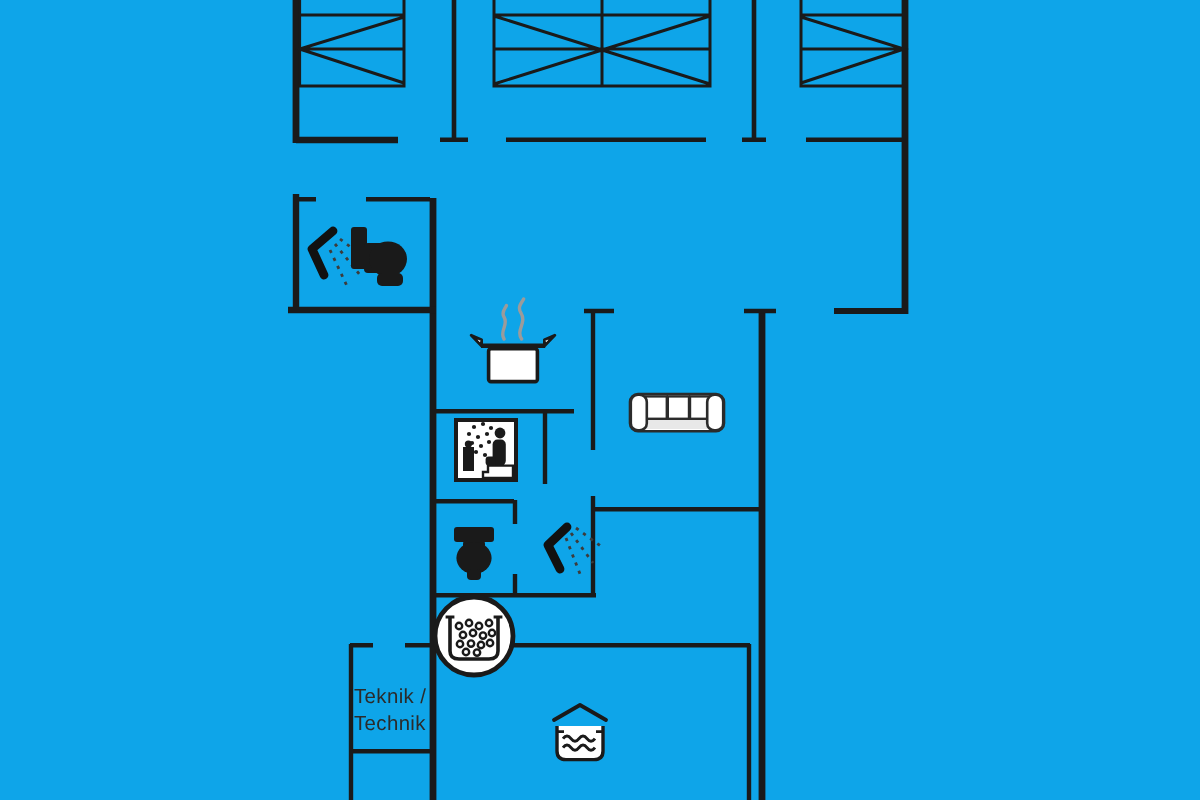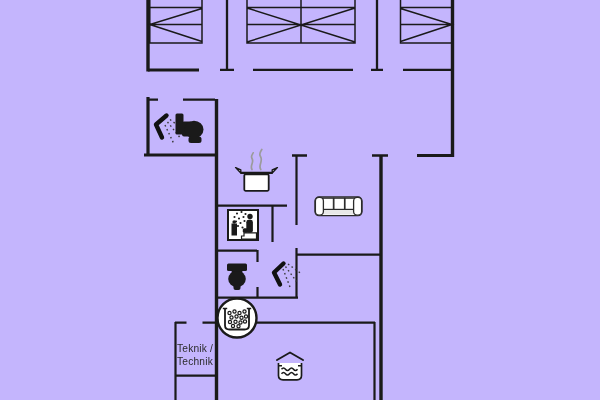--- a/index.html
+++ b/index.html
@@ -1,19 +1,19 @@
 <!DOCTYPE html>
 <html><head>
 <meta charset="utf-8">
 <style>
   html,body{margin:0;padding:0;background:#ffffff;}
   .canvas{
     position:relative;
     width:600px;height:400px;
-    background:#c4b5fd;
+    background:#0ea5e9;
     overflow:hidden;
     font-family:"Liberation Sans", sans-serif;
   }
   svg{display:block;width:600px;height:400px;}
   .wall{stroke:#1a1a1a;fill:none;}
   .furn{stroke:#1a1a1a;fill:none;stroke-width:1.5;}
   .solid{fill:#1a1a1a;stroke:none;}
   text.room-label{
     font-family:"Liberation Sans", sans-serif;
     font-size:10.2px;

